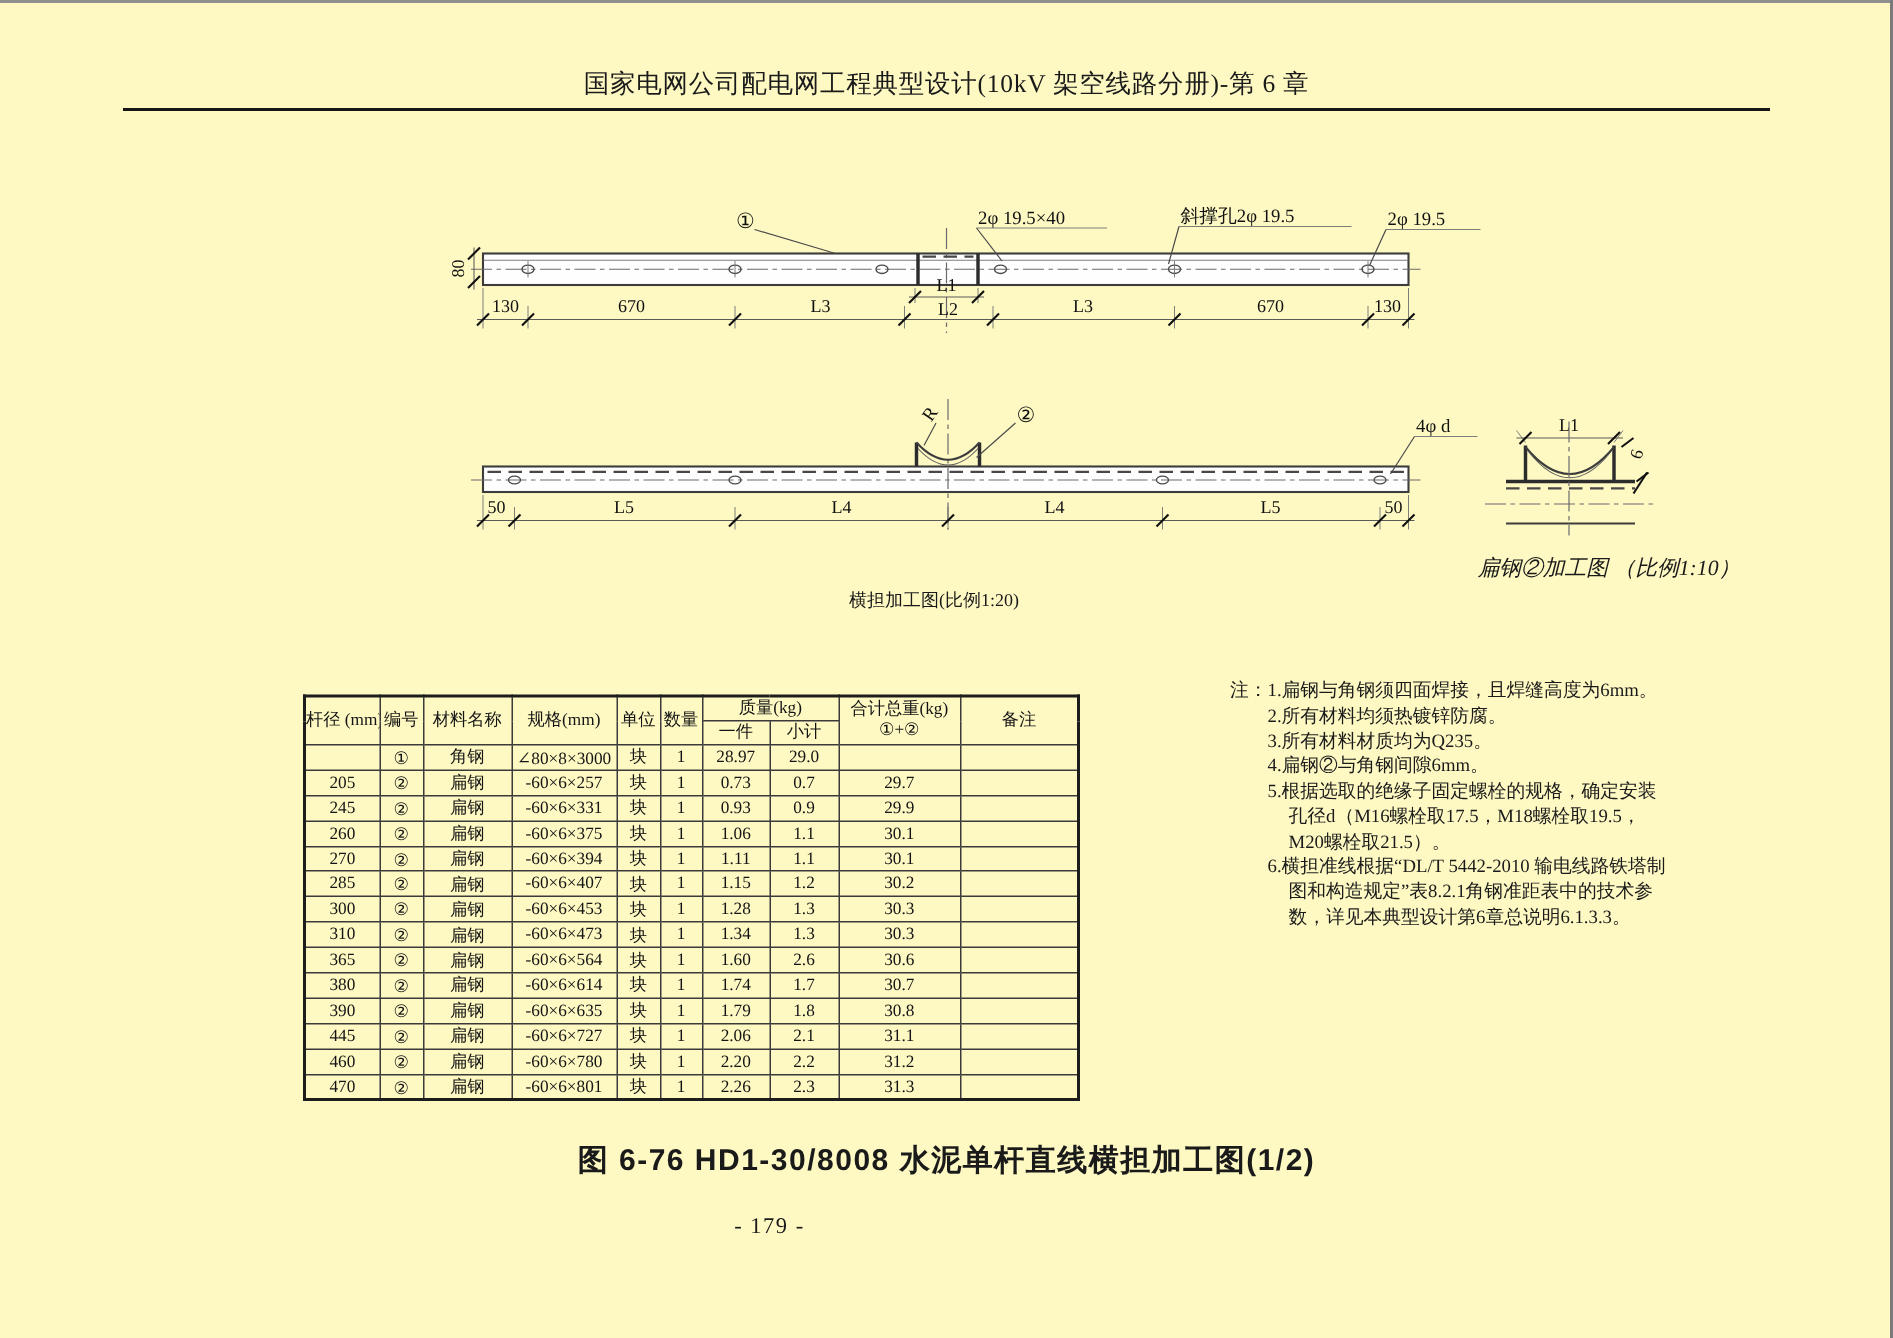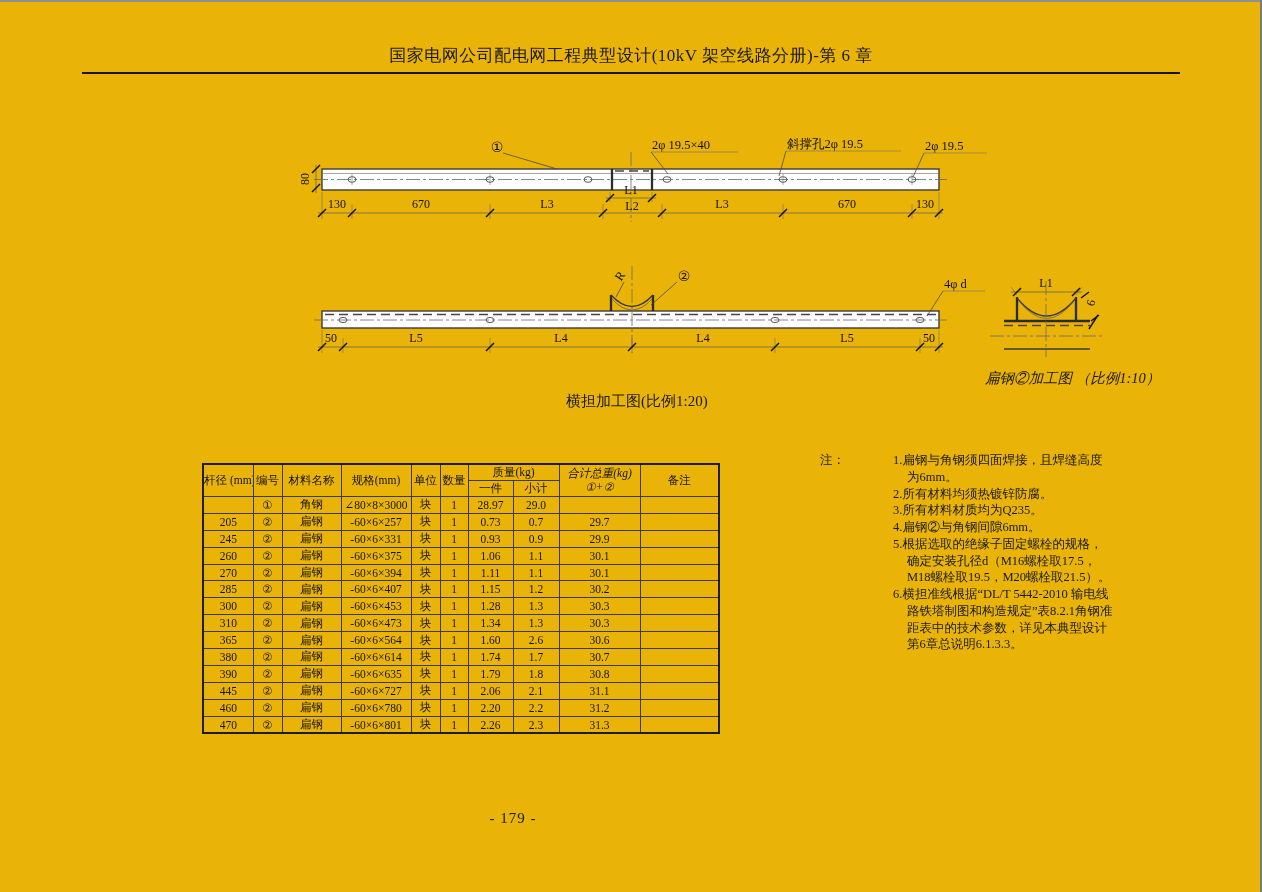--- a/index.html
+++ b/index.html
@@ -1,16 +1,16 @@
 <!DOCTYPE html>
 <html><head>
 <meta charset="utf-8">
 <style>
   html,body{margin:0;padding:0;background:#e8e8e8;}
-  .page{position:relative;width:1262px;height:892px;background:#eab308;overflow:hidden;
+  .page{position:relative;width:1262px;height:892px;background:#fef9c3;overflow:hidden;
         font-family:"Liberation Serif","DejaVu Serif",serif;color:#1a1a1a;}
   .edge-top{position:absolute;left:0;top:0;width:1262px;height:2px;background:#8f8f8f;}
   .edge-right{position:absolute;right:0;top:0;width:2px;height:892px;background:#7a7a7a;}
 
   .header-title{position:absolute;left:0;top:44px;width:1262px;text-align:center;
 ;    font-size:17px;letter-spacing:0.5px;}
   .header-rule{position:absolute;left:82px;top:72px;width:1098px;height:2px;background:#161616;}
 
   svg.drawing{position:absolute;left:0;top:0;pointer-events:none;}
   .s1{stroke:#3c3c3c;stroke-width:1.4;fill:#fefefe;}
@@ -20,38 +20,38 @@
   .cl{stroke:#6a6a6a;stroke-width:0.8;fill:none;stroke-dasharray:14 3 3 3;}
   .hid{stroke:#474747;stroke-width:1.5;fill:none;stroke-dasharray:9 5;}
   .tick{stroke:#101010;stroke-width:1.4;}
   .ext{stroke:#6f6f6f;stroke-width:0.6;}
   .ldr{stroke:#4a4a4a;stroke-width:0.8;fill:none;}
   .hole{stroke:#4a4a4a;stroke-width:0.9;fill:none;}
   text.dim{font:12px "Liberation Serif","DejaVu Serif",serif;fill:#111;}
   text.lbl{font:12.5px "Liberation Serif","DejaVu Serif",serif;fill:#111;}
   text.part{font:14px "DejaVu Sans","Liberation Sans",sans-serif;fill:#111;}
 
-  .cap{position:absolute;font-size:15px;}
+  .cap{position:absolute;font-size:12px;}
   .cap-detail{position:absolute;font-size:14.5px;font-style:italic;}
 
   .tbl-title{position:absolute;left:202px;top:442px;width:516px;text-align:center;font-size:15px;letter-spacing:2px;}
   table.materials{position:absolute;left:202px;top:463px;width:516px;border-collapse:collapse;
      table-layout:fixed;font-size:11.5px;color:#141414;}
   table.materials th,table.materials td{border:1px solid #3a3a3a;padding:0;text-align:center;
      font-weight:normal;white-space:nowrap;overflow:hidden;}
   table.materials{border:2px solid #1d1d1d;}
   table.materials thead th{height:15px;line-height:1.15;}
   table.materials tbody td{height:15.9px;}
-  .two-line{line-height:1.25;font-style:italic;}
+  .two-line{line-height:1.25;}
 
   .notes{position:absolute;left:820px;top:452px;width:325px;font-size:12.5px;line-height:1.34;
      display:flex;align-items:flex-start;}
   .notes-label{flex:0 0 auto;}
   .notes-list{flex:0 0 auto;width:268px;}
-  .note-item{padding-left:14px;text-indent:-14px;margin-left:48px;}
+  .note-item{padding-left:14px;text-indent:-14px;}
 
   .figure-caption{position:absolute;left:0;top:760px;width:1262px;text-align:center;
      font-family:"Liberation Sans","DejaVu Sans",sans-serif;font-weight:700;font-size:20px;letter-spacing:1px;}
   .page-number{position:absolute;left:0;top:810px;width:1026px;text-align:center;font-size:15px;letter-spacing:1px;}
 </style>
 </head>
 <body>
 
 <div class="page">
   <div class="edge-top"></div>
@@ -443,14 +443,15 @@
     <div class="notes-list">
         <div class="note-item">1.扁钢与角钢须四面焊接，且焊缝高度为6mm。</div>
         <div class="note-item">2.所有材料均须热镀锌防腐。</div>
         <div class="note-item">3.所有材料材质均为Q235。</div>
         <div class="note-item">4.扁钢②与角钢间隙6mm。</div>
         <div class="note-item">5.根据选取的绝缘子固定螺栓的规格，确定安装孔径d（M16螺栓取17.5，M18螺栓取19.5，M20螺栓取21.5）。</div>
         <div class="note-item">6.横担准线根据“DL/T 5442-2010 输电线路铁塔制图和构造规定”表8.2.1角钢准距表中的技术参数，详见本典型设计第6章总说明6.1.3.3。</div>
       </div>
   </div>
 
+  <div class="figure-caption">图 6-76  HD1-30/8008 水泥单杆直线横担加工图(1/2)</div>
   <div class="page-number">- 179 -</div>
 </div>
 
 </body></html>

